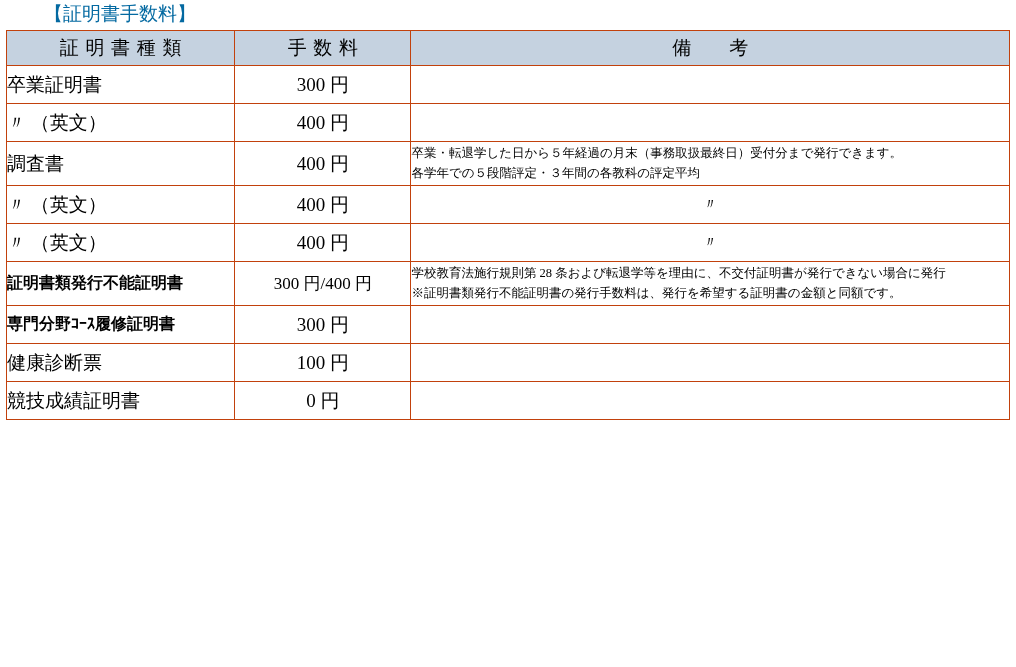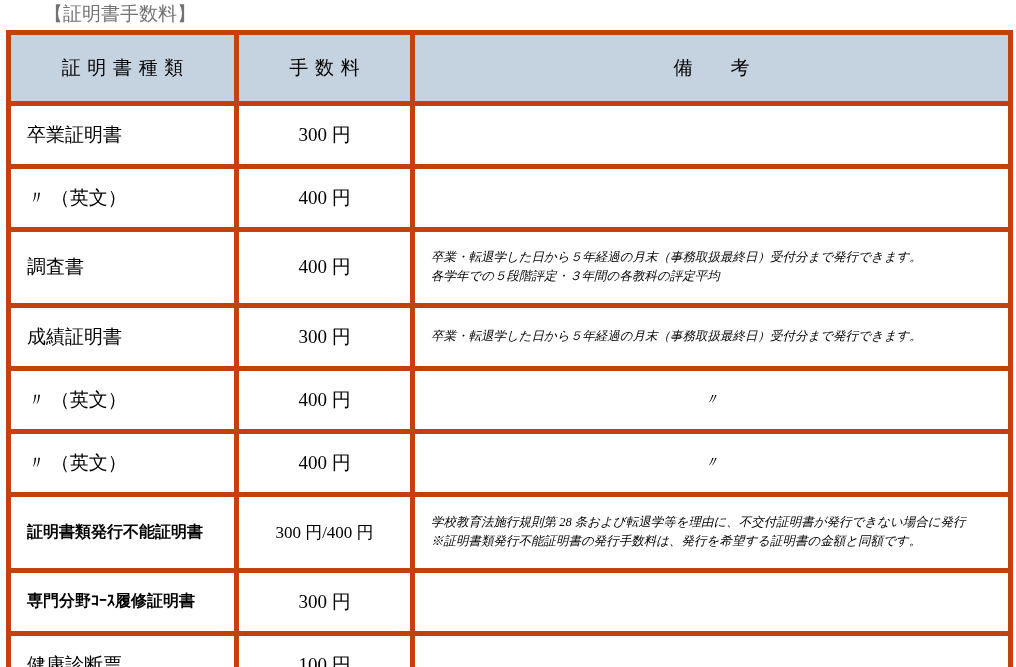--- a/index.html
+++ b/index.html
@@ -19,35 +19,35 @@
     width: 1016px;
     height: 667px;
     box-sizing: border-box;
   }
   .doc-title {
     position: absolute;
     left: 44px;
     top: 2px;
     font-size: 19px;
     line-height: 24px;
-    color: #737373;
+    color: #0369a1;
     white-space: nowrap;
   }
   table.fee-table {
     position: absolute;
     left: 6px;
     top: 30px;
     width: 1004px;
     border-collapse: collapse;
     table-layout: fixed;
   }
   table.fee-table th,
   table.fee-table td {
-    border: 5px solid #c2410c;
-    padding: 16px;
+    border: 1px solid #c2410c;
+    padding: 0;
     vertical-align: middle;
   }
   thead th {
     background: #c5d2e0;
     font-weight: normal;
     font-size: 19px;
     height: 34px;
     text-align: center;
     color: #000;
   }
@@ -84,21 +84,20 @@
     padding: 3px 6px 3px 8px;
     text-align: left;
   }
   td.note.center {
     text-align: center;
     font-size: 15px;
   }
   td.note .line {
     display: block;
     white-space: nowrap;
-    font-style: italic;
   }
   tr.r-std { height: 38px; }
   tr.r-note2 { height: 44px; }
 </style>
 </head>
 <body>
 
 <div class="page">
 
   <div class="doc-title">【証明書手数料】</div>
@@ -135,27 +134,20 @@
         </tr>
         <tr class="r-note2">
           <td class="kind">調査書</td>
           <td class="fee">400 円</td>
           <td class="note">
             <span class="line">卒業・転退学した日から５年経過の月末（事務取扱最終日）受付分まで発行できます。</span>
             <span class="line">各学年での５段階評定・３年間の各教科の評定平均</span>
           </td>
         </tr>
         <tr class="r-std">
-          <td class="kind">成績証明書</td>
-          <td class="fee">300 円</td>
-          <td class="note">
-            <span class="line">卒業・転退学した日から５年経過の月末（事務取扱最終日）受付分まで発行できます。</span>
-          </td>
-        </tr>
-        <tr class="r-std">
           <td class="kind">〃 （英文）</td>
           <td class="fee">400 円</td>
           <td class="note center">
             <span class="line">〃</span>
           </td>
         </tr>
         <tr class="r-std">
           <td class="kind">〃 （英文）</td>
           <td class="fee">400 円</td>
           <td class="note center">

